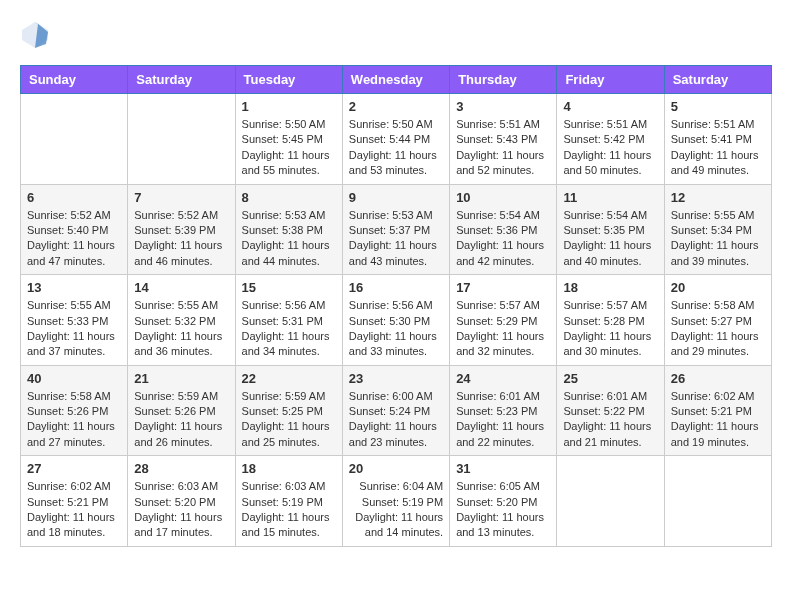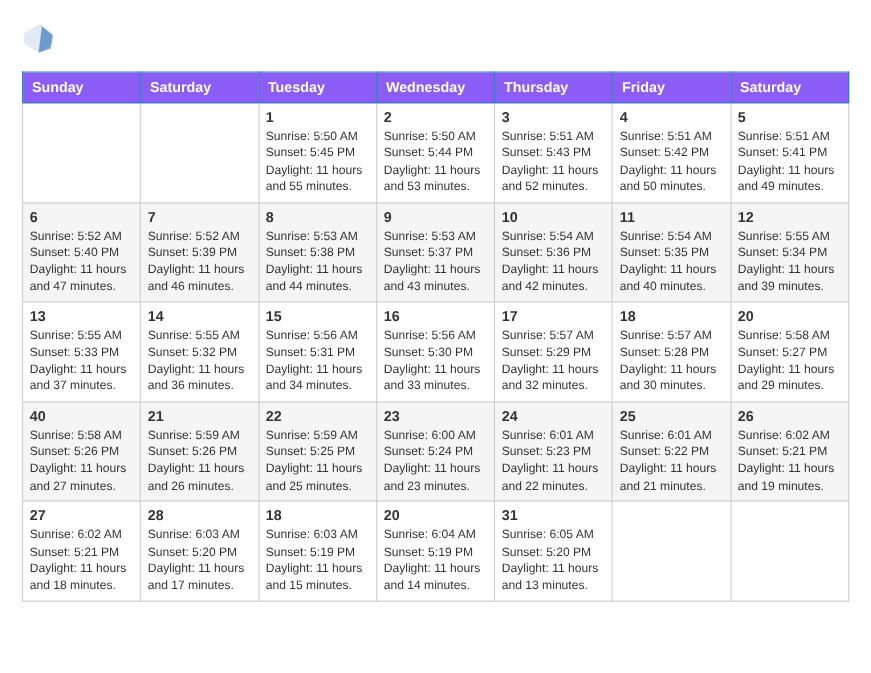--- a/index.html
+++ b/index.html
@@ -306,21 +306,21 @@
 Daylight: 11 hours and 17 minutes.</div>
         </td>
         <td>
           <div class="day-number">18</div>
           <div class="day-info" style="white-space: pre-line;">Sunrise: 6:03 AM
 Sunset: 5:19 PM
 Daylight: 11 hours and 15 minutes.</div>
         </td>
         <td>
           <div class="day-number">20</div>
-          <div class="day-info" style="white-space: pre-line;">Sunrise: 6:04 AM
+          <div class="day-info" style="white-space: pre-line; text-align: right;">Sunrise: 6:04 AM
 Sunset: 5:19 PM
 Daylight: 11 hours and 14 minutes.</div>
         </td>
         <td>
           <div class="day-number">31</div>
           <div class="day-info" style="white-space: pre-line;">Sunrise: 6:05 AM
 Sunset: 5:20 PM
 Daylight: 11 hours and 13 minutes.</div>
         </td>
         <td class="empty-cell"></td>

